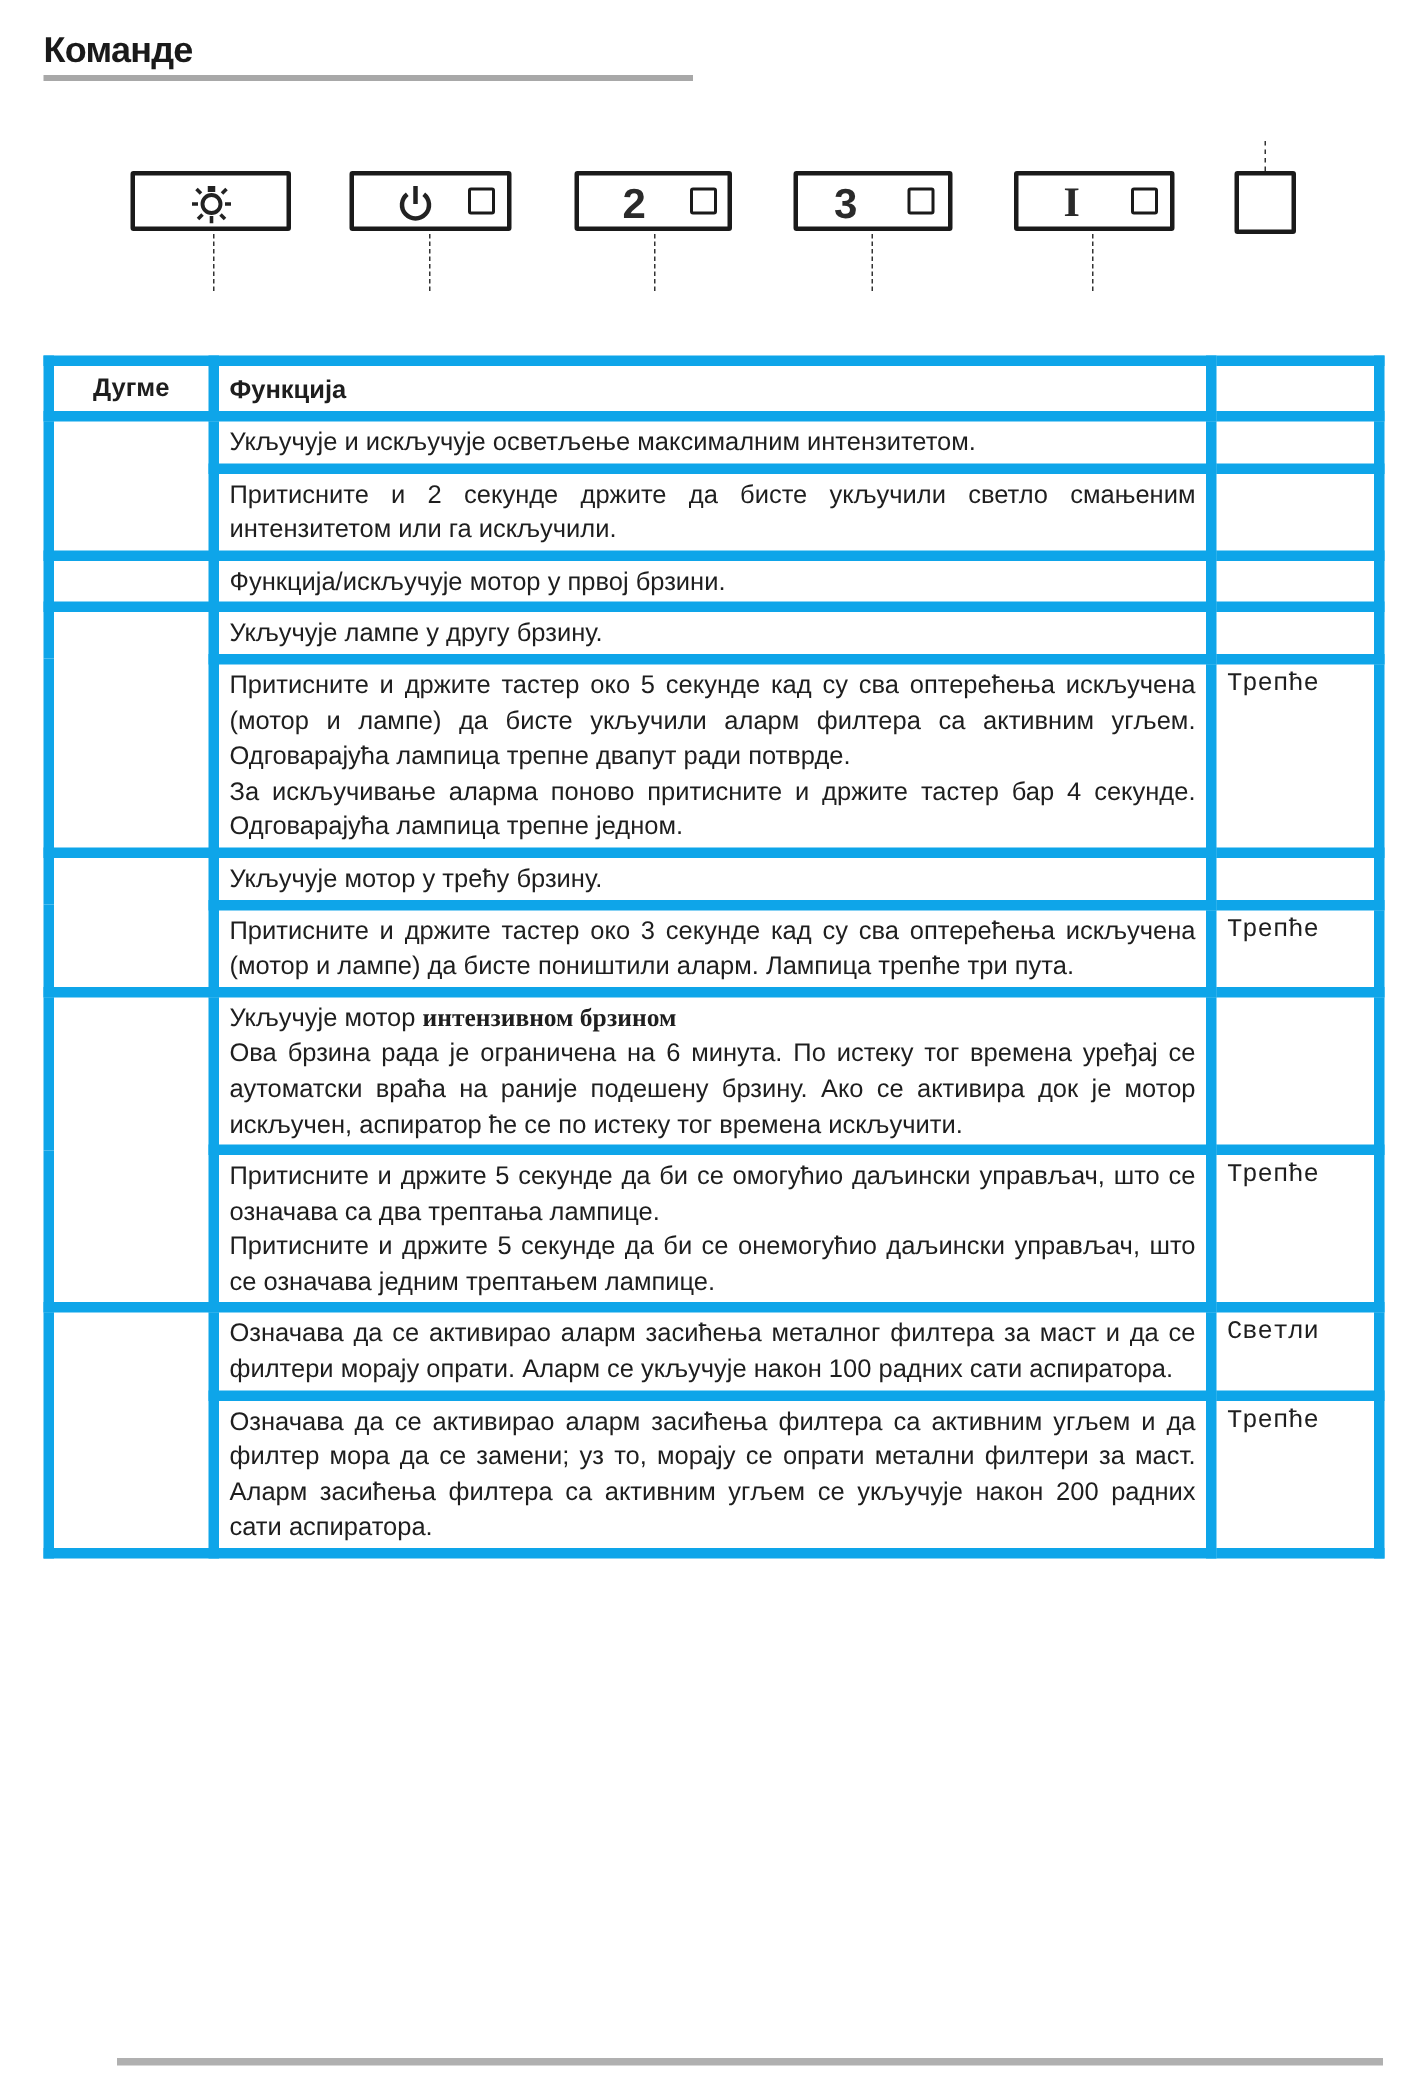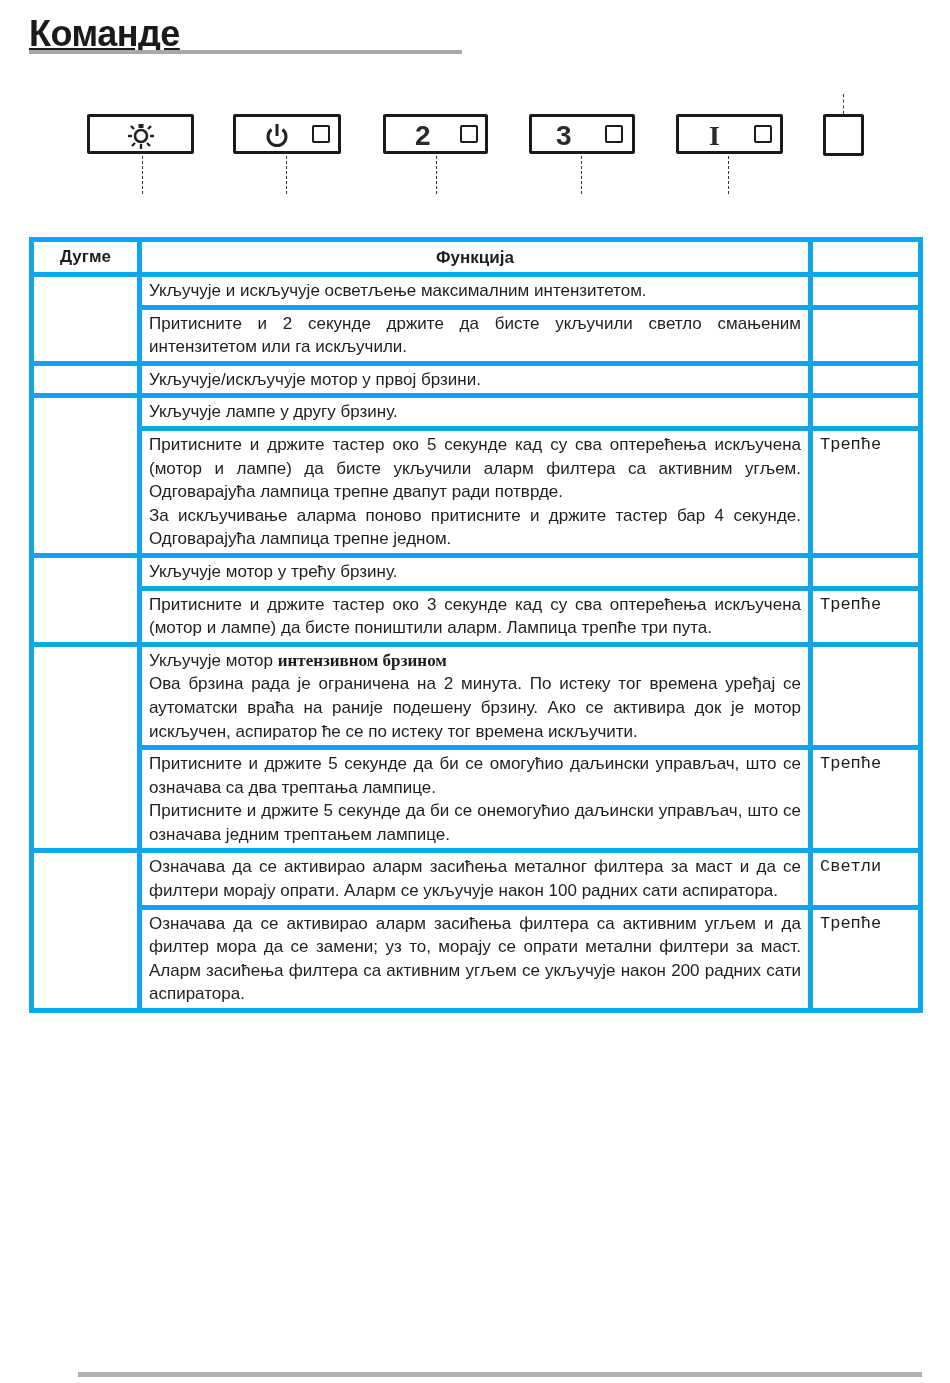--- a/index.html
+++ b/index.html
@@ -1,33 +1,33 @@
 <!DOCTYPE html>
 <html><head>
 <meta charset="utf-8">
 <style>
   html, body { margin: 0; padding: 0; background: #ffffff; }
   body { width: 950px; height: 1383px; position: relative; overflow: hidden;
          font-family: "Liberation Sans", sans-serif; color: #1e1e1e; }
-  .title { position: absolute; left: 29px; top: 14px; font-size: 36px; font-weight: bold;
-           letter-spacing: -0.5px; color: #1a1a1a; line-height: 40px; text-decoration: underline; }
+  .title { position: absolute; left: 29px; top: 14px; font-size: 24px; font-weight: bold;
+           letter-spacing: -0.5px; color: #1a1a1a; line-height: 40px; }
   .title-rule { position: absolute; left: 29px; top: 50px; width: 433px; height: 4px; background: #a8a8a8; }
   .bottom-rule { position: absolute; left: 78px; top: 1372px; width: 844px; height: 5px; background: #b0b0b0; }
 
   .panel { position: absolute; left: 0; top: 85px; width: 950px; height: 115px; }
   .btn { position: absolute; top: 29px; height: 40px; border: 3px solid #1a1a1a; border-radius: 2px;
          background: #fff; box-sizing: border-box; display: flex; align-items: center; }
   .btn .glyph { position: absolute; font-weight: bold; font-size: 28px; color: #2a2a2a; line-height: 1; }
   .btn .led { position: absolute; width: 18px; height: 18px; border: 2.5px solid #1a1a1a; border-radius: 2px; box-sizing: border-box; top: 8px; }
   .dash { position: absolute; width: 0; border-left: 1px dashed #333; }
   .lone-led { position: absolute; left: 823px; top: 114px; width: 41px; height: 42px; border: 3px solid #1a1a1a; border-radius: 2px; box-sizing: border-box; }
 
   table.cmd { position: absolute; left: 29px; top: 237px; width: 894px; border-collapse: collapse; font-size: 17px; }
-  table.cmd td, table.cmd th { border: 5px solid #0ea5e9; vertical-align: top; padding: 0 7px; line-height: 23.6px; }
-  table.cmd th { text-align: center; font-weight: bold; height: 28px; padding-top: 2px; padding-bottom: 0; vertical-align: middle; }
+  table.cmd td, table.cmd th { border: 7px solid #0ea5e9; vertical-align: top; padding: 0 7px; line-height: 23.6px; }
+  table.cmd th { text-align: left; font-weight: bold; height: 28px; padding-top: 2px; padding-bottom: 0; vertical-align: middle; }
   table.cmd th.c1 { text-align: center; padding: 0; }
   .c1 { width: 89px; }
   .c3 { width: 91px; font-family: Liberation Mono, monospace; }
   .fn { text-align: justify; padding-top: 2px !important; padding-bottom: 2px !important; }
   .st { padding-top: 2px !important; }
   .row1 { height: 28px; }
   .bold { font-weight: bold; font-family: Liberation Serif, serif; }
 </style>
 </head>
 <body>
@@ -96,21 +96,21 @@
     <td class="fn">Укључује и искључује осветљење максималним интензитетом.</td>
     <td class="c3 st"></td>
   </tr>
   <tr>
     <td class="fn">Притисните и 2 секунде држите да бисте укључили светло смањеним интензитетом или га искључили.</td>
     <td class="c3 st"></td>
   </tr>
 
   <tr class="row1">
     <td class="c1"></td>
-    <td class="fn">Укључује/искључује мотор у првој брзини.</td>
+    <td class="fn">Функција/искључује мотор у првој брзини.</td>
     <td class="c3 st"></td>
   </tr>
 
   <tr class="row1">
     <td class="c1" rowspan="2"></td>
     <td class="fn">Укључује лампе у другу брзину.</td>
     <td class="c3 st"></td>
   </tr>
   <tr>
     <td class="fn">
@@ -127,21 +127,21 @@
   </tr>
   <tr>
     <td class="fn">Притисните и држите тастер око 3 секунде кад су сва оптерећења искључена (мотор и лампе) да бисте поништили аларм. Лампица трепће три пута.</td>
     <td class="c3 st">Трепће</td>
   </tr>
 
   <tr>
     <td class="c1" rowspan="2"></td>
     <td class="fn">
       <div><span>Укључује мотор </span><span class="bold">интензивном брзином</span></div>
-      <div>Ова брзина рада је ограничена на 2 минута. По истеку тог времена уређај се аутоматски враћа на раније подешену брзину. Ако се активира док је мотор искључен, аспиратор ће се по истеку тог времена искључити.</div>
+      <div>Ова брзина рада је ограничена на 6 минута. По истеку тог времена уређај се аутоматски враћа на раније подешену брзину. Ако се активира док је мотор искључен, аспиратор ће се по истеку тог времена искључити.</div>
     </td>
     <td class="c3 st"></td>
   </tr>
   <tr>
     <td class="fn">
       <div>Притисните и држите 5 секунде да би се омогућио даљински управљач, што се означава са два трептања лампице.</div>
       <div>Притисните и држите 5 секунде да би се онемогућио даљински управљач, што се означава једним трептањем лампице.</div>
     </td>
     <td class="c3 st">Трепће</td>
   </tr>

